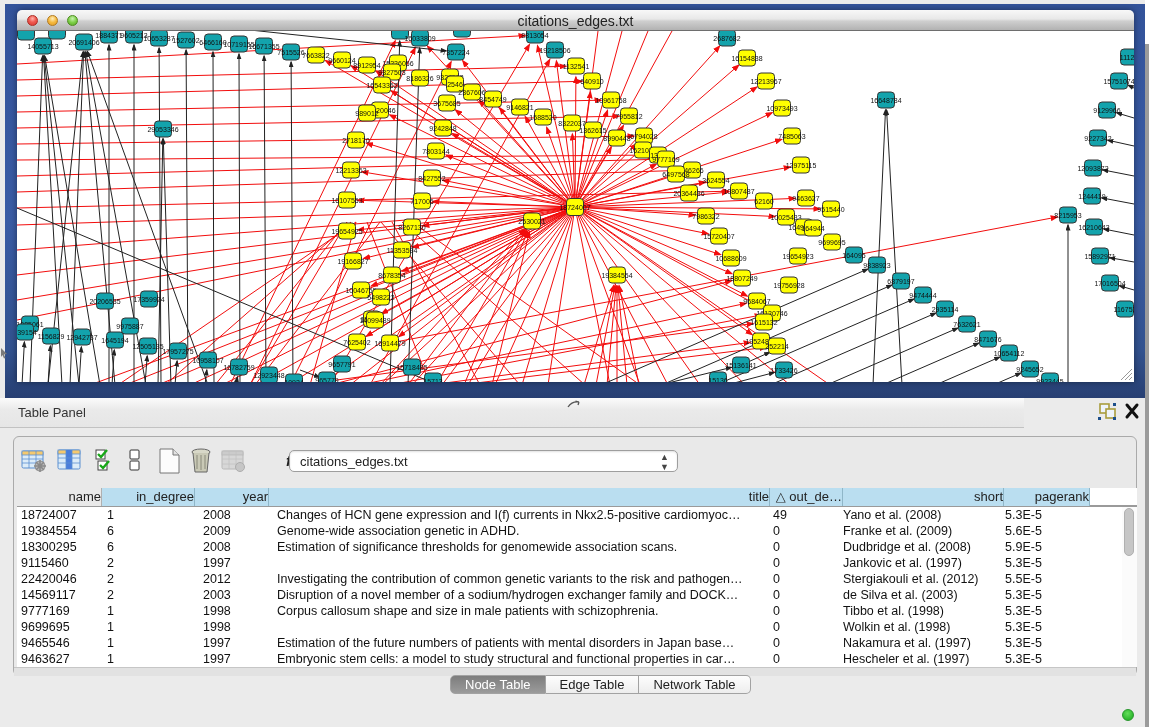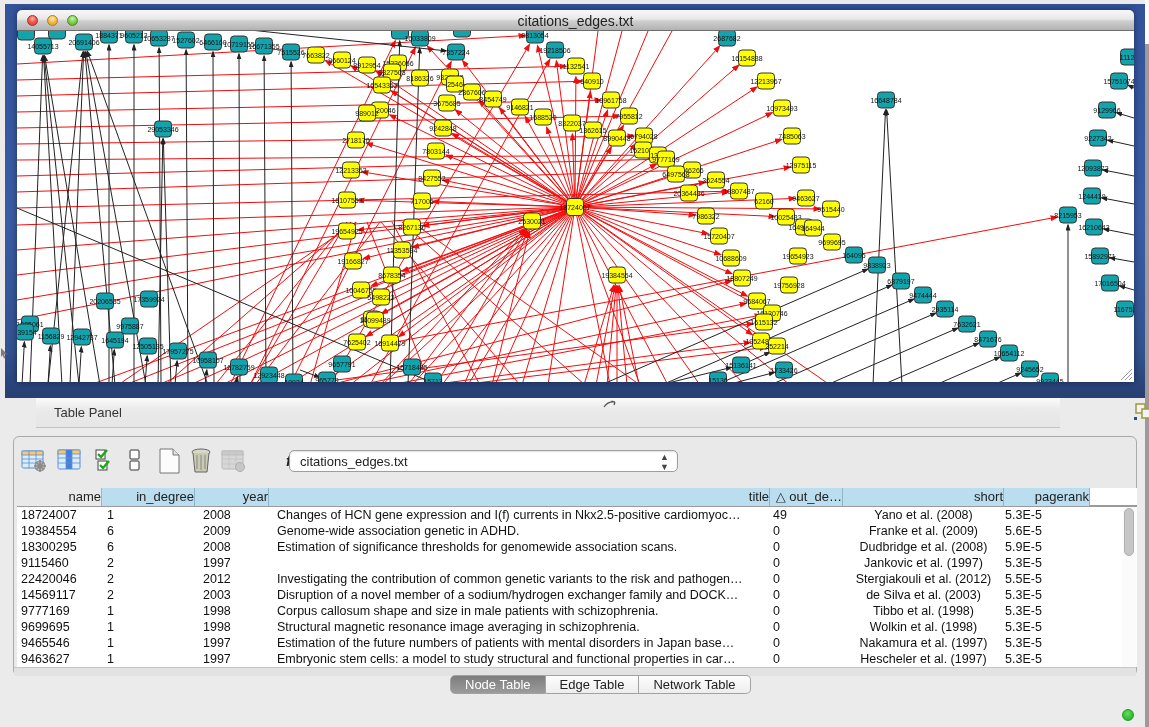--- a/index.html
+++ b/index.html
@@ -12,38 +12,38 @@
 .titlebar{position:absolute;left:0;top:0;width:1117px;height:21px;border-radius:5px 5px 0 0;
  background:linear-gradient(180deg,#f8f8f8 0%,#e8e8e8 45%,#cfcfcf 55%,#b2b2b2 100%);
  border-bottom:1px solid #6e6e6e;}
 .titlebar .t{position:absolute;left:0;right:0;top:3px;text-align:center;font-size:14px;color:#222;}
 .tl{position:absolute;top:15px;width:11px;height:11px;border-radius:50%;}
 .tl.r{left:27px;background:radial-gradient(circle at 50% 30%,#ffb2ad 0%,#f05b51 45%,#d93831 100%);border:1px solid #ad2d25;}
 .tl.y{left:47px;background:radial-gradient(circle at 50% 30%,#ffeebc 0%,#f5b93e 50%,#e29c29 100%);border:1px solid #b27a1e;}
 .tl.g{left:67px;background:radial-gradient(circle at 50% 30%,#c8f2b2 0%,#7ed048 50%,#5aa629 100%);border:1px solid #4e8c21;}
 .canvas{position:absolute;left:17px;top:31px;width:1117px;height:351px;background:#fff;overflow:hidden;}
 .tphead{position:absolute;left:0;top:398px;width:1024px;height:30px;background:linear-gradient(180deg,#fbfbfb,#eaeaea 40%,#e6e6e6);
- border-bottom:1px solid #c2c2c2;margin-left:36px;}
+ border-bottom:1px solid #c2c2c2;}
 .tphead .t{position:absolute;left:18px;top:7px;font-size:13px;color:#333;}
 .panelbg{position:absolute;left:0;top:429px;width:1145px;height:298px;background:#ebebeb;}
 .inner{position:absolute;left:13px;top:436px;width:1124px;height:240px;background:#e9e9e9;
  border:1px solid #aaa;border-radius:6px;}
 .combo{position:absolute;left:289px;top:450px;width:389px;height:22px;background:#fff;
  border:1px solid #9e9e9e;border-radius:5px;box-shadow:inset 0 1px 2px rgba(0,0,0,.12);}
 .combo .t{position:absolute;left:10px;top:3px;font-size:13px;color:#222;}
 .combo .a{position:absolute;right:8px;top:1px;font-size:9px;color:#444;line-height:10px;}
 .thead{position:absolute;left:17px;top:488px;height:18px;font-size:13px;color:#222;}
 .thead span{position:absolute;top:0;height:18px;text-align:right;line-height:18px;
  background:#badef0;border-right:1px solid #8fb6c8;}
 .tbl{position:absolute;left:17px;top:507px;width:1105px;height:160px;background:#fff;
  font-size:12.5px;color:#111;}
 .tr{position:relative;height:16px;line-height:16px;white-space:nowrap;}
 .tr span{position:absolute;top:0;overflow:hidden;}
 .c0{left:4px;width:82px}.c1{left:90px;width:90px}.c2{left:186px;width:70px}
-.c3{left:260px;width:495px}.c4{left:756px;width:68px}.c5{left:826px;width:161px;text-align:center}
+.c3{left:260px;width:495px}.c4{left:756px;width:68px}.c5{left:826px;width:161px;text-align:left}
 .c6{left:988px;width:100px}
 .vsb{position:absolute;left:1122px;top:507px;width:15px;height:160px;background:#fbfbfb;}
 .vsb .th{position:absolute;left:2px;top:1px;width:10px;height:48px;border-radius:5px;background:#c6c6c6;border:1px solid #b0b0b0;}
 .hsb{position:absolute;left:14px;top:667px;width:1122px;height:9px;background:#e2e2e2;border-top:1px solid #c6c6c6;}
 .tabs{position:absolute;left:428px;top:675px;height:19px;font-size:13px;}
 .tabs span{display:inline-block;height:19px;line-height:18px;padding:0 14px;vertical-align:top;
  background:linear-gradient(180deg,#fdfdfd,#ededed);border:1px solid #a2a2a2;border-left:none;color:#222;}
 .tabs span.first{border-left:1px solid #a2a2a2;border-radius:5px 0 0 5px;
  background:linear-gradient(180deg,#7d7d7d,#9b9b9b);color:#fff;margin-left:22px;}
 .tabs span.last{border-radius:0 5px 5px 0;}
@@ -682,21 +682,20 @@
       <span class="c2">1998</span>
       <span class="c3">Corpus callosum shape and size in male patients with schizophrenia.</span>
       <span class="c4">0</span>
       <span class="c5">Tibbo et al. (1998)</span>
       <span class="c6">5.3E-5</span>
     </div>
     <div class="tr">
       <span class="c0">9699695</span>
       <span class="c1">1</span>
       <span class="c2">1998</span>
-      <span class="c3">Structural magnetic resonance image averaging in schizophrenia.</span>
       <span class="c4">0</span>
       <span class="c5">Wolkin et al. (1998)</span>
       <span class="c6">5.3E-5</span>
     </div>
     <div class="tr">
       <span class="c0">9465546</span>
       <span class="c1">1</span>
       <span class="c2">1997</span>
       <span class="c3">Estimation of the future numbers of patients with mental disorders in Japan base…</span>
       <span class="c4">0</span>

